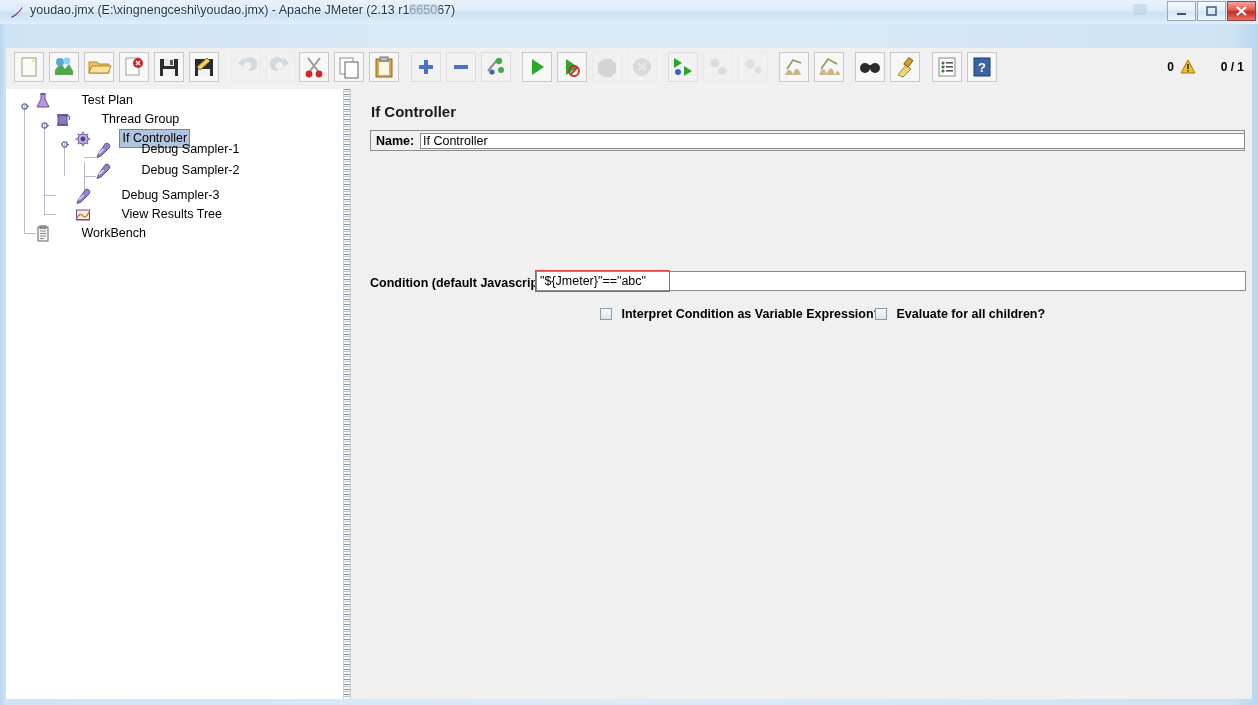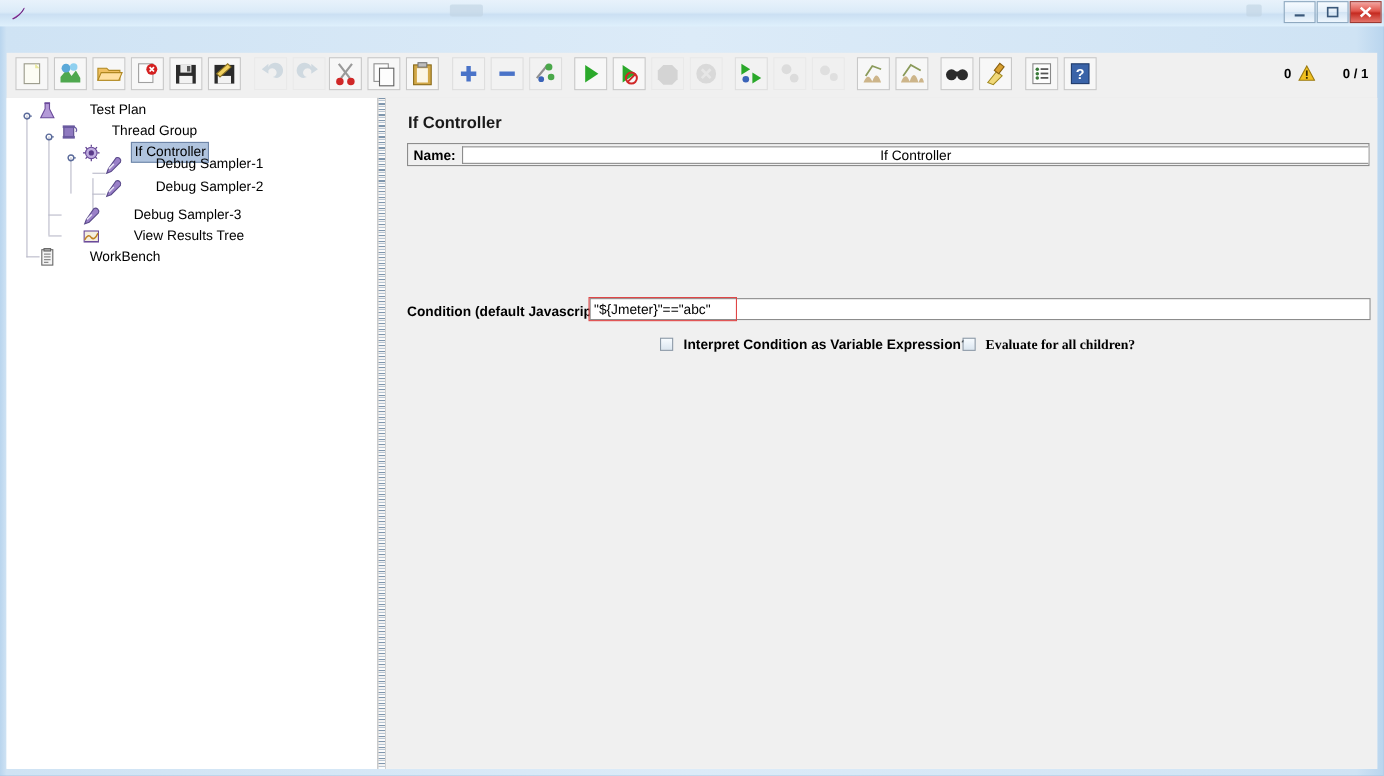--- a/index.html
+++ b/index.html
@@ -143,21 +143,21 @@
   #panel-title {
     position: absolute; left: 20px; top: 14px;
     font-size: 15px; font-weight: bold; color: #1a1a1a;
   }
   .field-row {
     position: absolute;
     border: 1px solid #8c8c8c;
     box-sizing: border-box;
     background: #f0f0f0;
   }
-  #name-row { left: 19px; top: 41px; width: 875px; height: 21px; text-align: center; }
+  #name-row { left: 19px; top: 41px; width: 875px; height: 21px; }
   #comments-row { left: 19px; top: 62px; width: 875px; height: 22px; border-top: none; }
   .field-label {
     position: absolute; left: 5px; top: 3px;
     font-size: 12.5px; font-weight: bold; color: #000;
   }
   .field-input {
     position: absolute; top: 2px; height: 16px;
     background: #ffffff;
     border: 1px solid #8c8c8c;
     border-right: none;
@@ -196,34 +196,35 @@
     vertical-align: middle;
     box-sizing: border-box;
     cursor: pointer;
   }
   .cblabel {
     display: inline-block; vertical-align: middle;
     font-size: 12.5px; font-weight: bold; color: #000;
     margin-left: 5px;
   }
   #cb-interpret { left: 249px; }
-  #cb-evaluate { left: 524px; font-family: Liberation Serif, serif; }
+  #cb-evaluate { left: 524px; }
 </style>
 </head>
 <body>
 
 <div id="window">
 
   <div id="titlebar">
     <span id="app-icon">
       <svg width="16" height="16" viewBox="0 0 16 16">
         <path d="M2 13 C5 11 11 8 14 2 C12 7 8 11 3 13.5 Z" fill="#b13fa8"></path>
         <path d="M2.5 13.2 C6 12 10 9 13 3.5" stroke="#6d2b86" stroke-width="1" fill="none"></path>
       </svg>
     </span>
+    <div id="title-text">youdao.jmx (E:\xingnengceshi\youdao.jmx) - Apache JMeter (2.13 r1665067)</div>
     <div class="ghost-text" id="ghost1"></div>
     <div class="ghost-text" id="ghost2"></div>
 
     <div class="winbtn" id="btn-min">
       <svg width="27" height="18" viewBox="0 0 27 18">
           <rect x="9" y="11" width="9" height="2" fill="#3a587a"></rect>
         </svg>
     </div>
     <div class="winbtn" id="btn-max">
       <svg width="27" height="18" viewBox="0 0 27 18">

